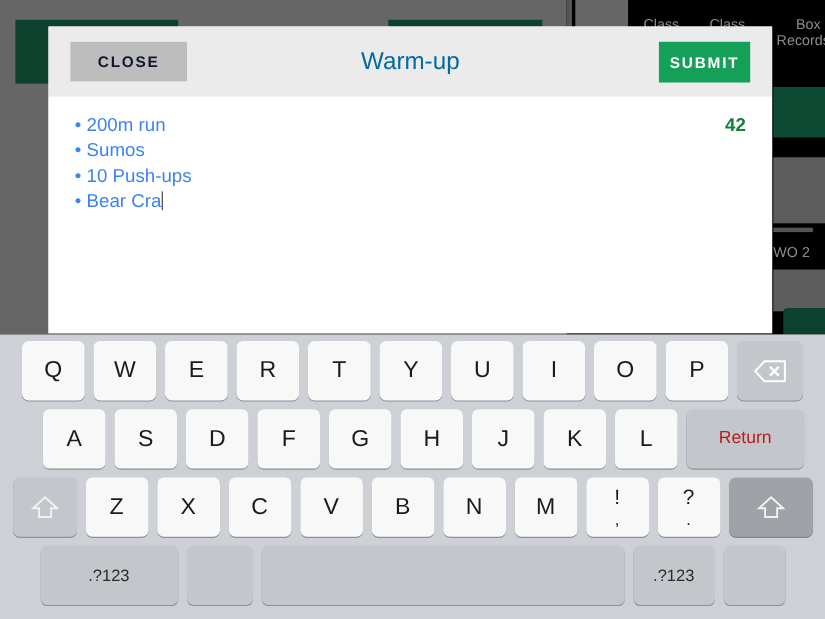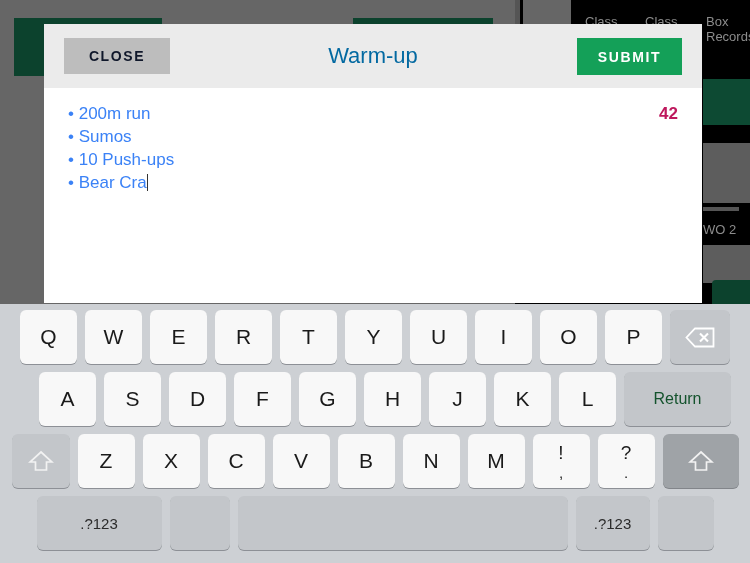--- a/index.html
+++ b/index.html
@@ -38,20 +38,21 @@
   .bg-gray-card {
     position: absolute;
     background: #5d5d5d;
   }
   .bg-label {
     position: absolute;
     color: #8c8c8c;
     font-size: 13px;
     font-family: "Liberation Sans", sans-serif;
     white-space: nowrap;
+    text-align: right;
   }
   .bg-divider {
     position: absolute;
     background: #555;
   }
 
   
   #modal {
     position: absolute;
     left: 44px; top: 24px;
@@ -85,21 +86,21 @@
     text-align: center;
     font-size: 22px;
     color: #0369a1;
     font-family: "Liberation Sans", sans-serif;
     font-weight: normal;
     line-height: 64px;
   }
   #submit-button {
     position: absolute;
     right: 20px; top: 14px;
-    width: 105px; height: 37px;
+    width: 83px; height: 37px;
     background: #14a058;
     border: none;
     color: #ffffff;
     font-family: "Liberation Sans", sans-serif;
     font-size: 14px;
     font-weight: bold;
     letter-spacing: 1.6px;
     cursor: pointer;
   }
 
@@ -107,21 +108,21 @@
     position: relative;
     height: 215px;
     background: #ffffff;
     padding: 14px 24px 0 24px;
   }
   #char-counter {
     position: absolute;
     right: 24px; top: 16px;
     font-size: 17px;
     font-weight: bold;
-    color: #be185d;
+    color: #15803d;
     font-family: "Liberation Sans", sans-serif;
   }
   #workout-text {
     font-size: 17px;
     line-height: 23px;
     color: #3b82f6;
     font-family: "Liberation Sans", sans-serif;
     white-space: pre-wrap;
     max-width: 560px;
   }
@@ -165,21 +166,21 @@
   .key.letter { width: 57px; margin: 0 4px; }
   .key.special {
     background: #c3c6ca;
     box-shadow: 0 1px 0 #8d9096;
   }
   .key.special-dark {
     background: #9fa3a7;
     box-shadow: 0 1px 0 #82858a;
   }
   .key.backspace { width: 60px; margin: 0 4px; }
-  .key.return { width: 107px; margin: 0 4px; font-size: 16px; color: #14532d; }
+  .key.return { width: 107px; margin: 0 4px; font-size: 16px; color: #b91c1c; }
   .key.shift-left { width: 58px; margin: 0 4px; }
   .key.shift-right { width: 76px; margin: 0 4px; }
   .key.punct {
     width: 57px; margin: 0 4px;
     flex-direction: column;
     justify-content: center;
     line-height: 1;
   }
   .key.punct .top { font-size: 19px; color: #1a1a1a; margin-bottom: 3px; }
   .key.punct .bot { font-size: 15px; color: #1a1a1a; }

